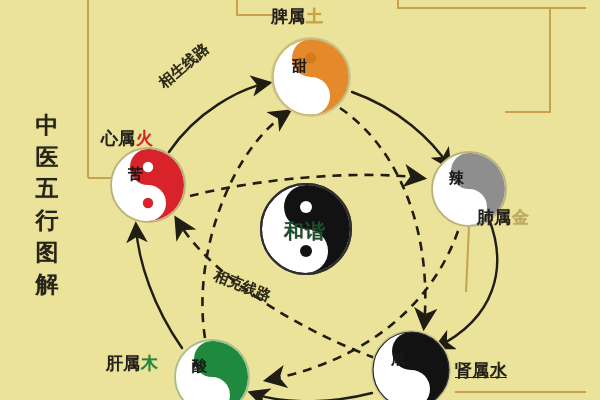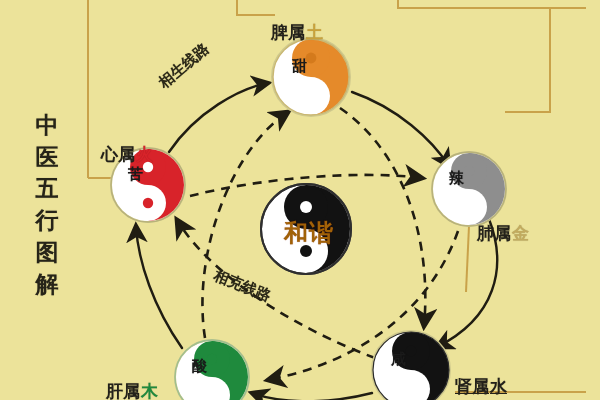--- a/index.html
+++ b/index.html
@@ -12,21 +12,21 @@
   #svgroot{position:absolute;left:0;top:0;width:600px;height:400px;}
 
   .lbl{
     position:absolute;
     font-weight:bold;
     white-space:nowrap;
     line-height:1;
     letter-spacing:0px;
     text-shadow:0 0 1px rgba(0,0,0,.25);
   }
-  .organ{font-size:17px;color:#23211a;margin-top:16px;}
+  .organ{font-size:17px;color:#23211a;}
   .organ .el{margin-left:1px;}
   .el-fire{color:#d8232a;}
   .el-earth{color:#c9a23a;}
   .el-metal{color:#c2ab5e;}
   .el-water{color:#23211a;}
   .el-wood{color:#1f8a3d;}
 
   .vtitle{
     position:absolute;left:30px;top:110px;
     width:34px;
@@ -40,22 +40,22 @@
     position:absolute;font-size:15px;font-weight:bold;color:#2b2817;
     white-space:nowrap;text-shadow:0 0 1px rgba(0,0,0,.25);
   }
 
   .taste{
     position:absolute;font-weight:bold;color:#1a1a1a;
     font-size:15px;line-height:1;
     text-shadow:0 0 1px rgba(0,0,0,.35);
   }
   .center-word{
-    position:absolute;font-weight:bold;color:#a16207;
-    font-size:24px;letter-spacing:1px;line-height:1;
+    position:absolute;font-weight:bold;color:#14532d;
+    font-size:20px;letter-spacing:1px;line-height:1;
     text-shadow:0 0 1px rgba(120,0,0,.5);
   }
 </style>
 </head>
 <body>
 
 <div id="stage">
 
   <svg id="svgroot" viewBox="0 0 600 400">
     <defs>
@@ -220,21 +220,21 @@
   </div>
 
   <div class="lbl organ" style="left:477px;top:209px;">
     <span>肺属</span><span class="el el-metal">金</span>
   </div>
 
   <div class="lbl organ" style="left:455px;top:362px;text-decoration:underline;">
     <span>肾属</span><span class="el el-water">水</span>
   </div>
 
-  <div class="lbl organ" style="left:106px;top:367px;">
+  <div class="lbl organ" style="left:106px;top:355px;">
     <span>肝属</span><span class="el el-wood">木</span>
   </div>
 
   <div class="lbl organ" style="left:101px;top:130px;">
     <span>心属</span><span class="el el-fire">火</span>
   </div>
 
   <div class="taste" style="left:128px;top:167px;">苦</div>
   <div class="taste" style="left:292px;top:59px;">甜</div>
   <div class="taste" style="left:449px;top:171px;">辣</div>

